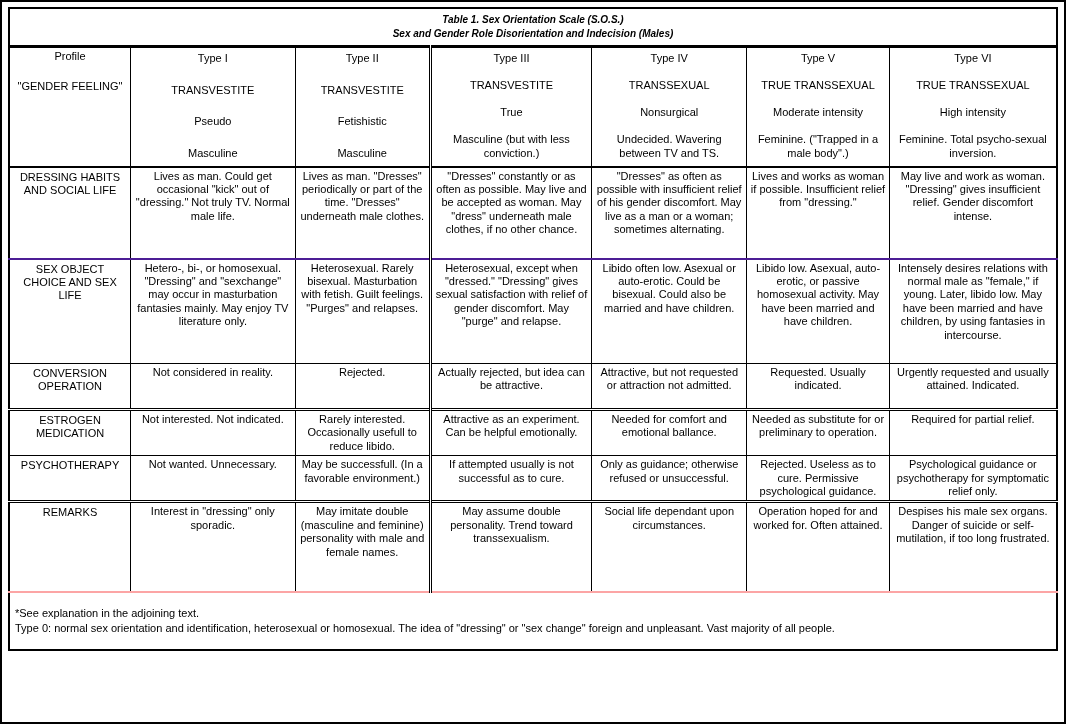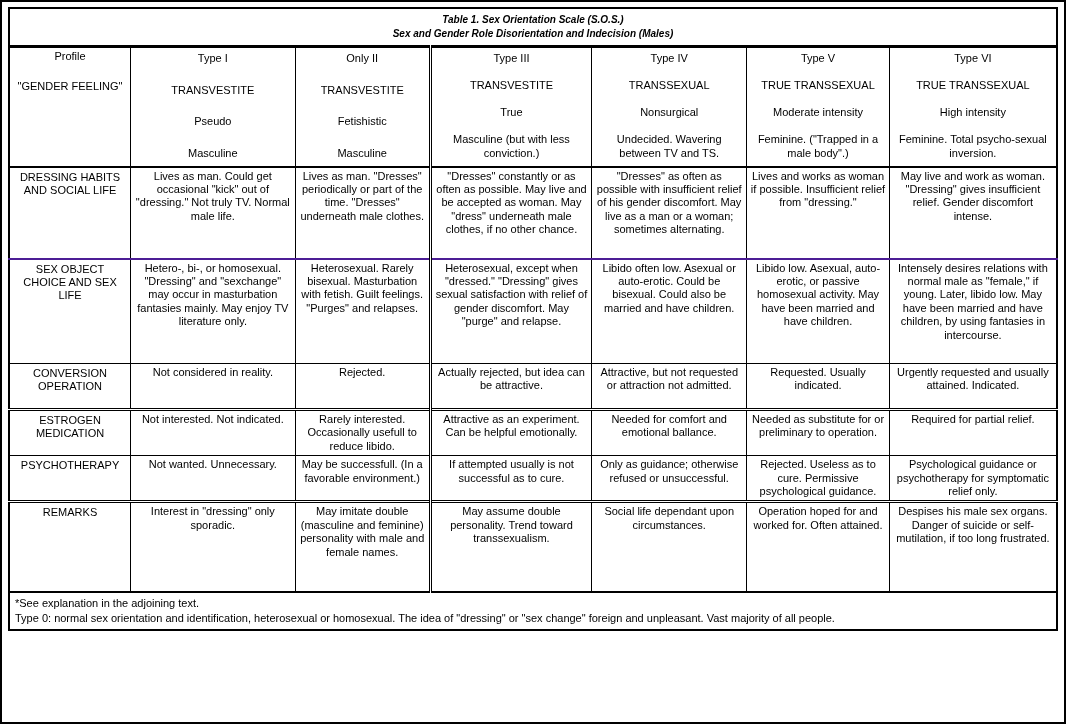--- a/index.html
+++ b/index.html
@@ -93,24 +93,24 @@
   tr.r-estrogen td { border-top: 3px double #000; }
   tr.r-psycho { height: 46px; }
   tr.r-psycho td { border-top: 1px solid #000; }
   tr.r-remarks { height: 90px; }
   tr.r-remarks td { border-top: 3px double #000; }
 
   .rowlabel { padding-top: 3px; }
 
   
   tr.footer-row td {
-    border-top: 2px solid #000000;
+    border-top: 2px solid #fca5a5;
     text-align: left;
     vertical-align: top;
-    padding: 3px 5px;
+    padding: 13px 5px;
     line-height: 1.35;
   }
 </style>
 </head>
 <body>
 
 <div class="page">
   <div class="outer-frame">
     <table class="sos">
       <colgroup>
@@ -142,21 +142,21 @@
         <td>
           <div class="vstack">
             <div>Type I</div>
             <div>TRANSVESTITE</div>
             <div>Pseudo</div>
             <div>Masculine</div>
           </div>
         </td>
         <td>
           <div class="vstack">
-            <div>Only II</div>
+            <div>Type II</div>
             <div>TRANSVESTITE</div>
             <div>Fetishistic</div>
             <div>Masculine</div>
           </div>
         </td>
         <td class="dbl">
           <div class="vstack">
             <div>Type III</div>
             <div>TRANSVESTITE</div>
             <div>True</div>

